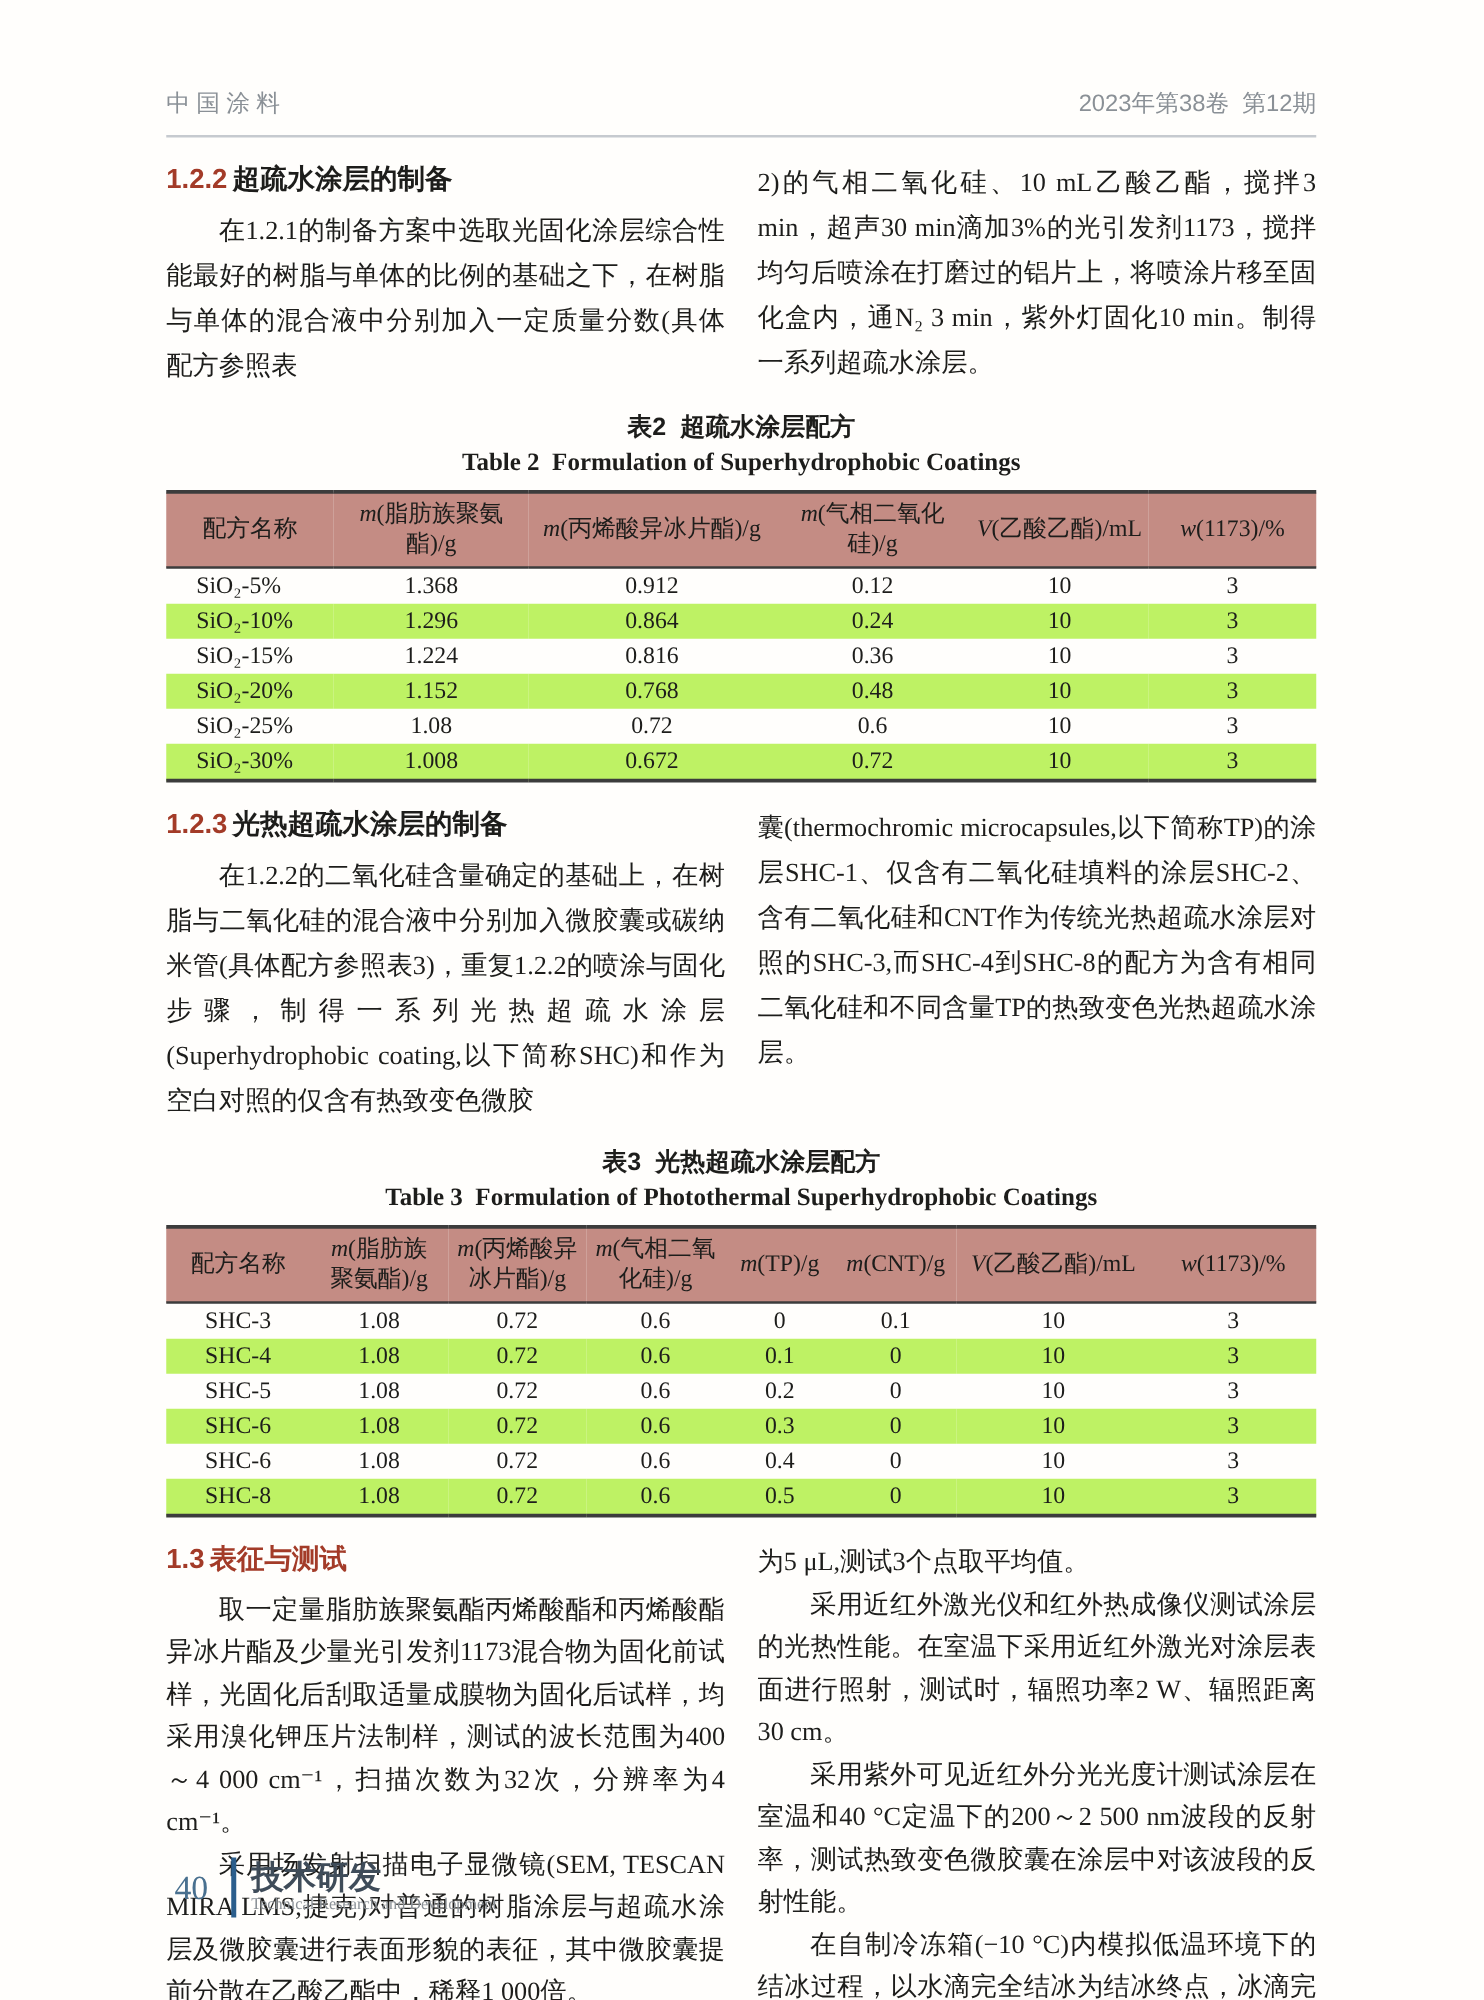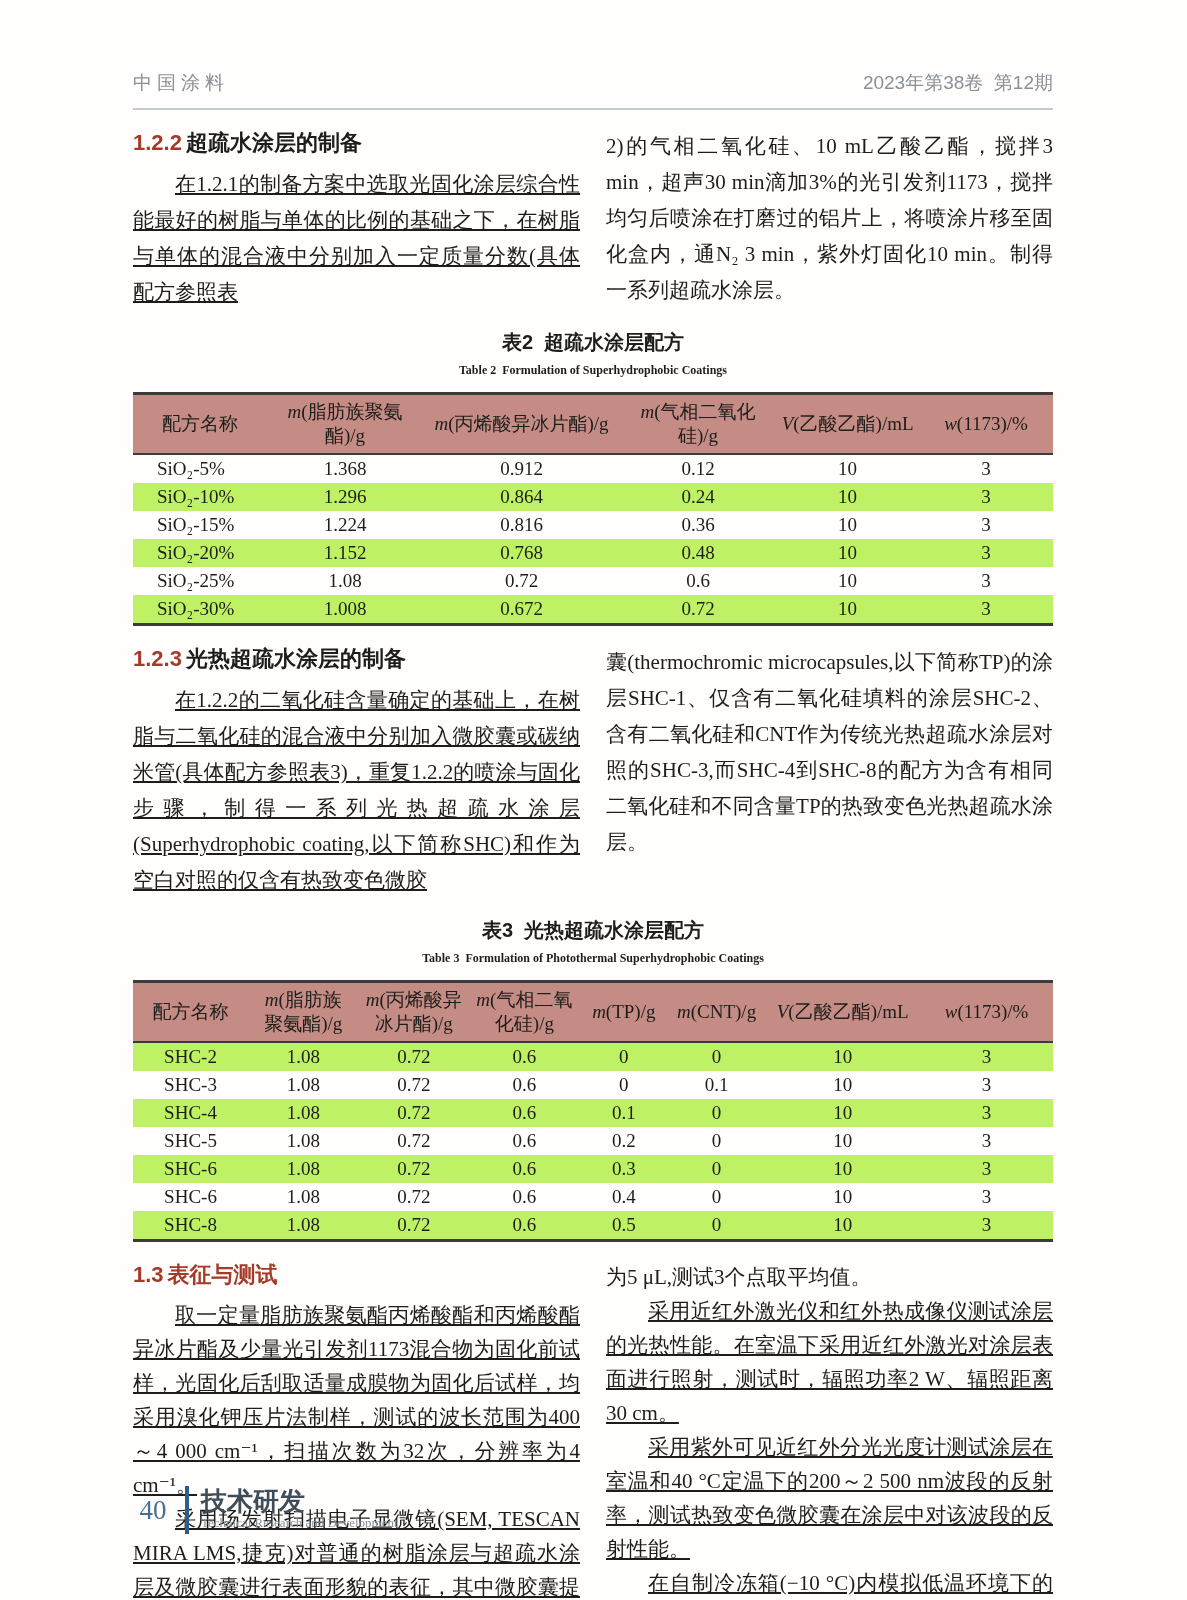--- a/index.html
+++ b/index.html
@@ -25,29 +25,29 @@
   .two-col{display:flex;gap:26px;margin-top:16px;}
   .col{flex:1;min-width:0;}
   h3.sec-head{
     margin:2px 0 8px;display:flex;gap:4px;align-items:baseline;
     font-family:"Liberation Sans","DejaVu Sans",sans-serif;
     font-size:22px;font-weight:bold;color:#1d1d1b;
   }
   h3.sec-head .num{color:#a33b28;}
   h3.sec-head .ttl.red{color:#a33b28;}
   p.body{font-size:21px;line-height:36px;text-align:justify;margin:0;}
-  p.indent{text-indent:2em;text-decoration:underline;}
+  p.indent{text-indent:2em;}
   .s13 p.body{line-height:34px;margin-bottom:0;}
   
   .table-block{margin-top:20px;}
   .tt-zh{
     text-align:center;font-family:"Liberation Sans","DejaVu Sans",sans-serif;
     font-weight:bold;font-size:20px;line-height:24px;
   }
-  .tt-en{text-align:center;font-weight:bold;font-size:12px;line-height:24px;margin:4px 0 10px;}
+  .tt-en{text-align:center;font-weight:bold;font-size:20px;line-height:24px;margin:4px 0 10px;}
   table{width:100%;border-collapse:collapse;font-size:19px;
         border-top:3px solid #3c3c3c;border-bottom:3px solid #3c3c3c;table-layout:fixed;}
   thead{border-bottom:2px solid #3c3c3c;}
   th{font-weight:normal;background:#c48c84;padding:5px 2px;line-height:24px;
      white-space:pre-line;vertical-align:middle;text-align:center;}
   td{text-align:center;padding:2px;line-height:24px;vertical-align:middle;}
   tr.stripe{background:#bef264;}
   i.var{font-style:italic;font-family:"Liberation Serif","DejaVu Serif",serif;}
   #table2 td:first-child{text-align:left;padding-left:24px;}
   
@@ -183,30 +183,20 @@
 冰片酯)/g</span></th>
             <th><i class="var">m</i><span>(气相二氧
 化硅)/g</span></th>
             <th><i class="var">m</i><span>(TP)/g</span></th>
             <th><i class="var">m</i><span>(CNT)/g</span></th>
             <th><i class="var">V</i><span>(乙酸乙酯)/mL</span></th>
             <th><i class="var">w</i><span>(1173)/%</span></th>
           </tr>
         </thead>
       <tbody>
-          <tr class="stripe">
-            <td>SHC-2</td>
-            <td>1.08</td>
-            <td>0.72</td>
-            <td>0.6</td>
-            <td>0</td>
-            <td>0</td>
-            <td>10</td>
-            <td>3</td>
-          </tr>
           <tr>
             <td>SHC-3</td>
             <td>1.08</td>
             <td>0.72</td>
             <td>0.6</td>
             <td>0</td>
             <td>0.1</td>
             <td>10</td>
             <td>3</td>
           </tr>

